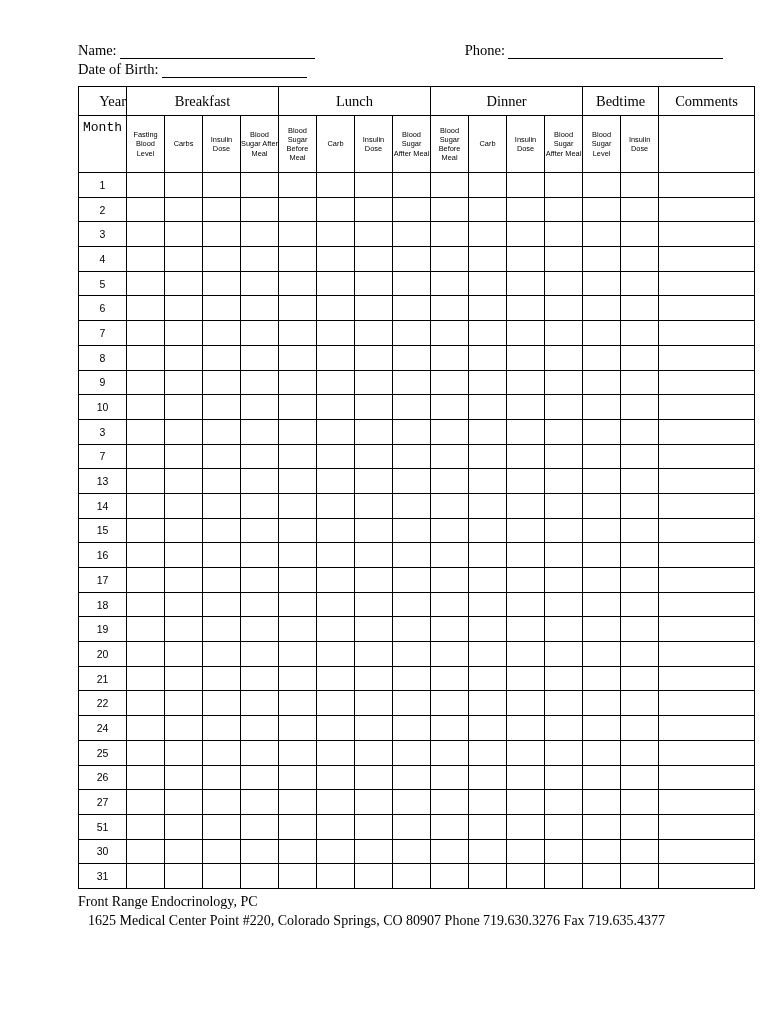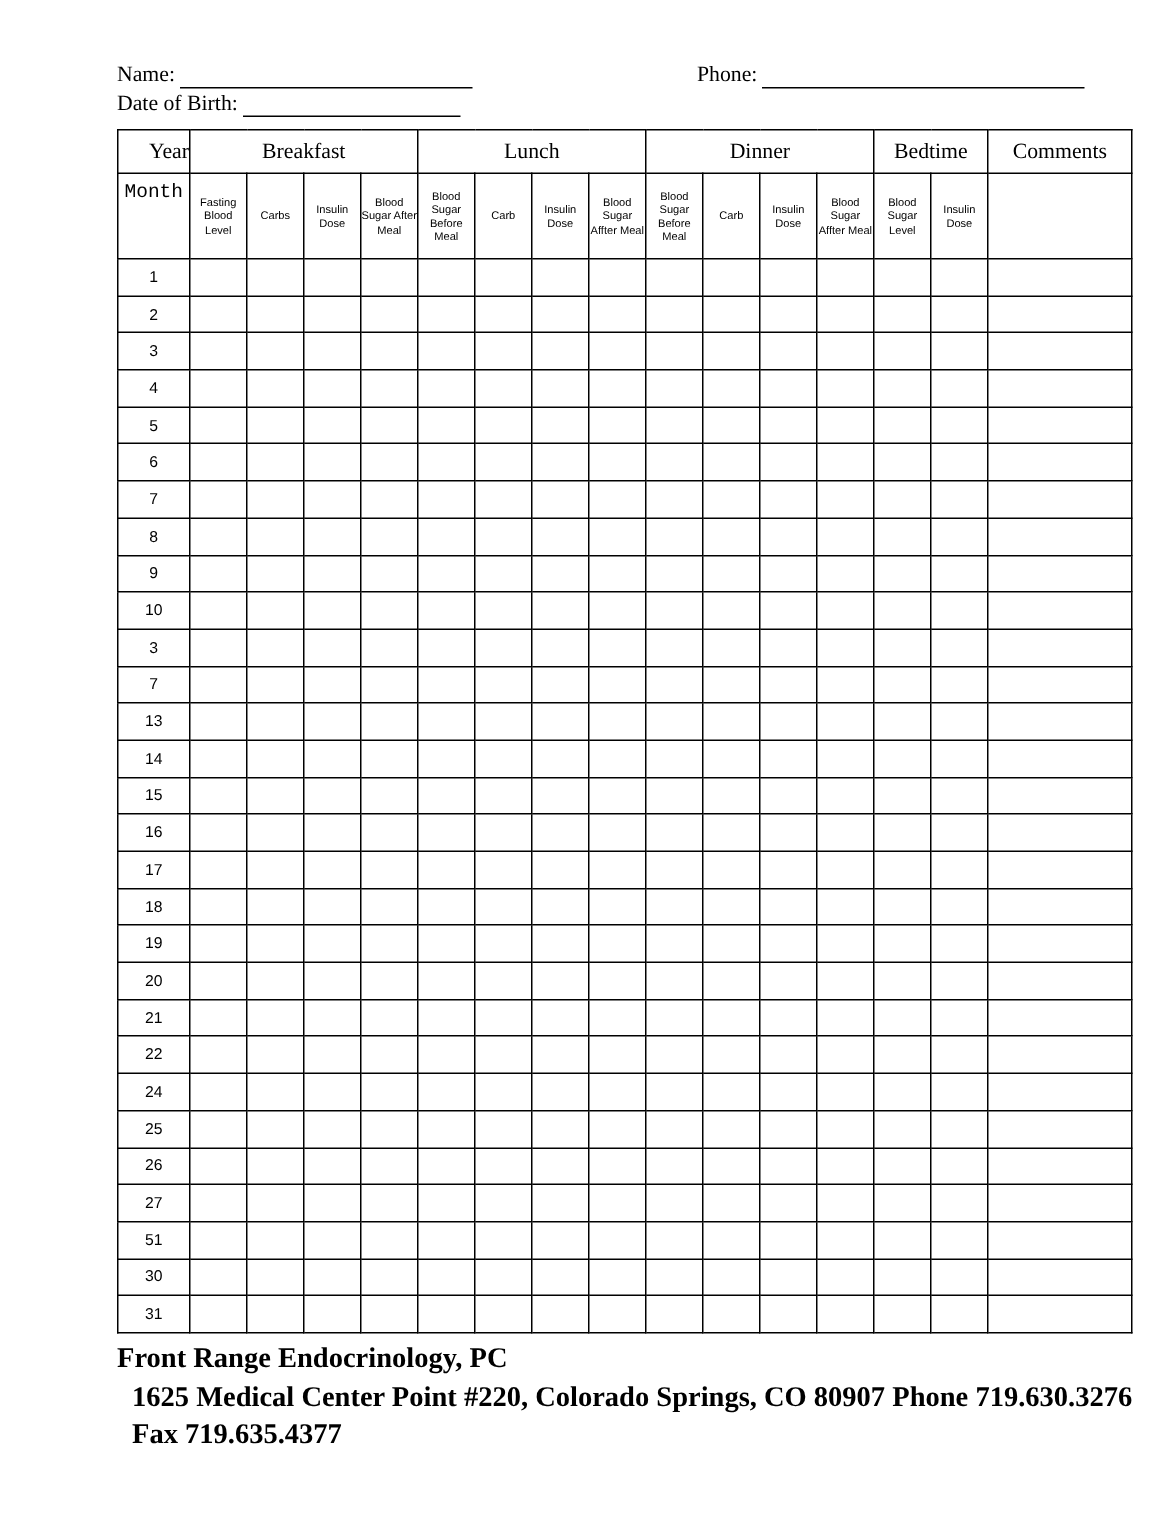--- a/index.html
+++ b/index.html
@@ -108,23 +108,22 @@
     font-size: 10.5px;
   }
   tr.drow td.grp-start { border-left: 1.6px solid #000; }
   tr.drow td.grp-end { border-right: 1.6px solid #000; }
   tr.drow:last-child td { border-bottom: 1.6px solid #000; }
 
   
   .footer {
     width: 690px;
     margin-top: 4px;
-    font-size: 19px;
+    font-size: 14px;
     line-height: 1.35;
-    font-weight: bold;
   }
   .footer .line1 { padding-left: 0px; }
   .footer .line2 { padding-left: 10px; }
 </style>
 </head>
 <body>
 
 <div class="page">
 
   <div class="header-fields">

